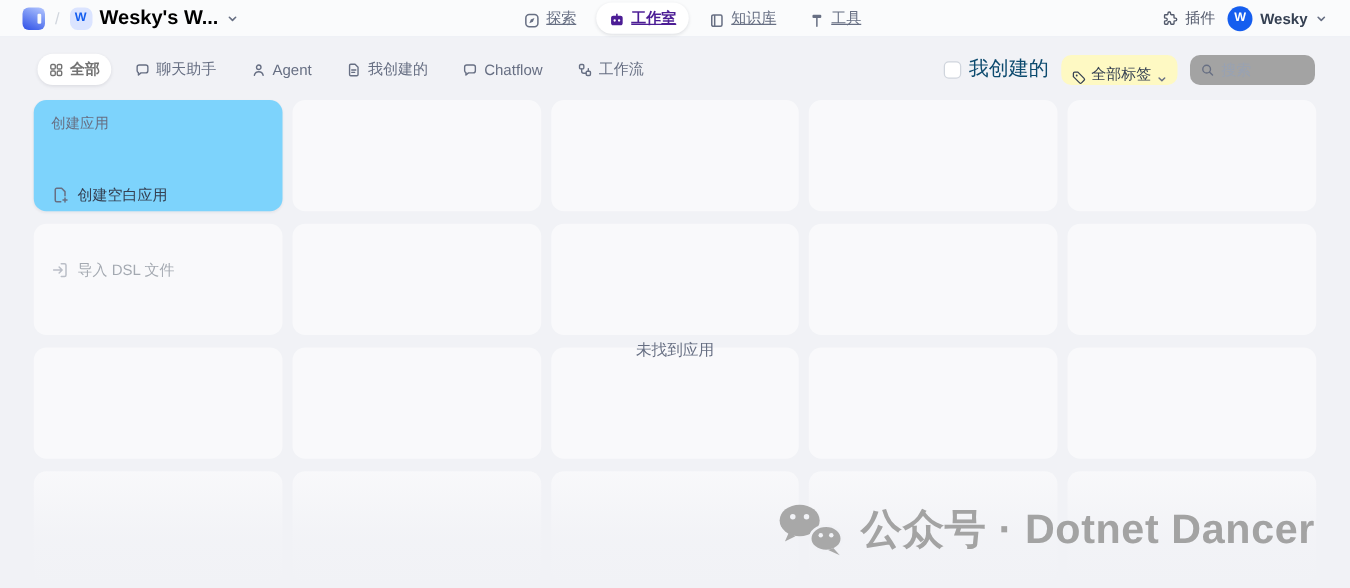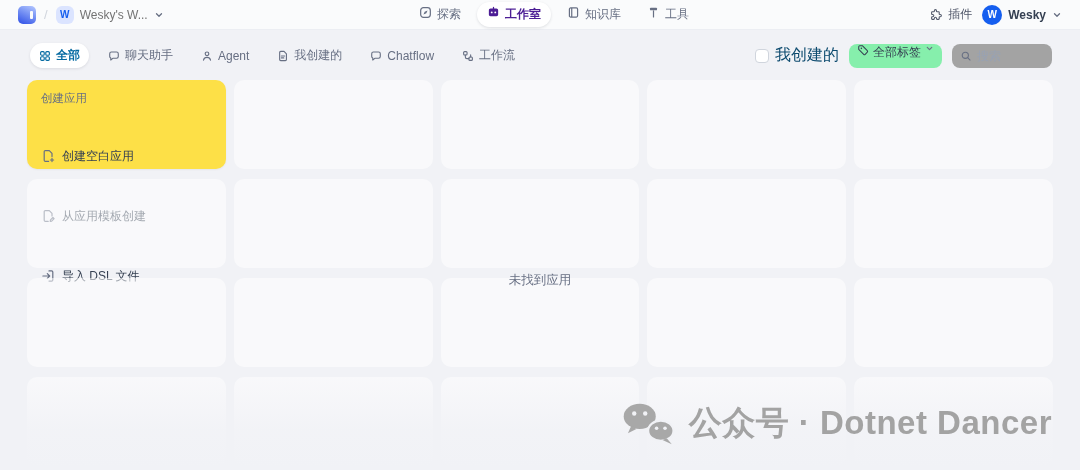--- a/index.html
+++ b/index.html
@@ -17,60 +17,60 @@
     background:#fafbfc; border-bottom:1px solid #eceef3; position:relative; z-index:10;
   }
   .brand { width:18px; height:18px; border-radius:5px; position:relative;
     background:linear-gradient(205deg,#b6c8ff 0%,#7d98f5 40%,#2e4fe6 100%); }
   .brand::after { content:""; position:absolute; right:3px; top:5px; width:3px; height:8px;
     background:#fafbfc; border-radius:1px; }
   .slash { color:#d0d5dd; font-size:13px; margin:0 8px; }
   .ws { display:flex; align-items:center; gap:6px; cursor:pointer; }
   .ws-badge { width:18px; height:18px; border-radius:6px; background:#dbe4ff; color:#155eef;
     font-size:10px; font-weight:700; display:flex; align-items:center; justify-content:center; }
-  .ws-name { font-size:12px; font-weight:400; color:#737373; }
+  .ws-name { font-size:16px; font-weight:700; color:#000000; }
   .chev { color:#676f83; }
 
   .nav-center { position:absolute; left:calc(50% + 14px); top:0; height:100%;
     transform:translateX(-50%); display:flex; align-items:center; gap:6px; }
-  .nav-item { display:flex; align-items:flex-start; gap:5px; padding:4px 10px; border-radius:14px;
-    font-size:12px; color:#676f83; cursor:pointer; white-space:nowrap; }
+  .nav-item { display:flex; align-items:flex-end; gap:5px; padding:4px 10px; border-radius:14px;
+    font-size:12px; color:#676f83; cursor:pointer; white-space:nowrap;text-decoration:underline; }
   .nav-item.active { background:#fff; color:#4c1d95; font-weight:700;
     box-shadow:0 1px 3px rgba(16,24,40,.12); }
 
   .header-right { margin-left:auto; display:flex; align-items:center; gap:10px; }
   .plugins { display:flex; align-items:center; gap:5px; font-size:12px; color:#52596b; cursor:pointer; }
   .account { display:flex; align-items:center; gap:6px; cursor:pointer; }
   .avatar { width:20px; height:20px; border-radius:50%; background:#155eef; color:#fff;
     font-size:10px; font-weight:700; display:flex; align-items:center; justify-content:center; }
   .user-name { font-size:12px; font-weight:600; color:#354052; }
 
   
   .toolbar { display:flex; align-items:center; padding:13px 28px 0 30px; position:relative; z-index:5; }
   .tabs { display:flex; align-items:center; gap:10px; }
   .tab { display:flex; align-items:center; gap:5px; padding:4px 9px; border-radius:13px;
     font-size:12px; color:#676f83; cursor:pointer; white-space:nowrap; }
-  .tab.active { background:#fff; color:#0369a1; font-weight:700; box-shadow:0 1px 3px rgba(16,24,40,.1); }
+  .tab.active { background:#fff; color:#737373; font-weight:700; box-shadow:0 1px 3px rgba(16,24,40,.1); }
 
   .filters { margin-left:auto; display:flex; align-items:center; gap:10px; }
   .check-row { display:flex; align-items:center; gap:6px; cursor:pointer; }
   .checkbox { width:14px; height:14px; border:1.5px solid #d0d5dd; border-radius:4px; background:#fff; }
   .check-label { font-size:16px; color:#0c4a6e; }
-  .tag-pill { display:flex; align-items:flex-start; gap:4px; height:24px; padding:0 8px;
-    border-radius:8px; background:#86efac; font-size:12px; color:#354052; cursor:pointer; }
+  .tag-pill { display:flex; align-items:flex-end; gap:4px; height:24px; padding:0 8px;
+    border-radius:8px; background:#fef9c3; font-size:12px; color:#354052; cursor:pointer; }
   .search-box { display:flex; align-items:center; gap:5px; height:24px; width:100px;
     padding:0 8px; border-radius:8px; background:#a3a3a3; color:#676f83; }
   .search-box input { border:none; outline:none; background:transparent; width:68px;
     font-size:12px; color:#354052; font-family:inherit; }
   .search-box input::placeholder { color:#98a2b3; }
 
   
   .grid { margin:12px 27px 0; display:grid; grid-template-columns:repeat(5,1fr);
     grid-auto-rows:89px; gap:10px 8px; position:relative; z-index:1; }
-  .create-card { background:#fde047; border-radius:10px; padding:10px 14px;
+  .create-card { background:#7dd3fc; border-radius:10px; padding:10px 14px;
     box-shadow:0 1px 2px rgba(16,24,40,.05); }
   .create-title { font-size:11.5px; color:#676f83; margin:1px 0 8px; }
   .create-item { display:flex; align-items:center; gap:7px; height:20px; font-size:12px;
     color:#354052; cursor:pointer;margin-top:40px; }
   .create-item .ic { color:#676f83; }
   .ph-card { background:rgba(255,255,255,.55); border-radius:10px; }
 
   .empty-state { position:absolute; top:272px; left:0; width:100%; text-align:center;
     font-size:12.5px; color:#676f83; z-index:2; pointer-events:none; }
 
@@ -254,29 +254,20 @@
   <div class="create-card">
     <div class="create-title">创建应用</div>
     <div class="create-item">
       <span class="ic">
         <svg width="14" height="14" viewBox="0 0 14 14" fill="none" stroke="currentColor" stroke-width="1.2" stroke-linecap="round" stroke-linejoin="round">
             <path d="M11 7.6V4.3L8.3 1.6H4.4c-.7 0-1.2.5-1.2 1.2v8.4c0 .7.5 1.2 1.2 1.2h3.2"></path>
             <path d="M11 9.4v3.2M9.4 11h3.2"></path>
           </svg>
       </span>
       <span>创建空白应用</span>
-    </div>
-    <div class="create-item">
-      <span class="ic">
-        <svg width="14" height="14" viewBox="0 0 14 14" fill="none" stroke="currentColor" stroke-width="1.2" stroke-linecap="round" stroke-linejoin="round">
-            <path d="M11 7V4.3L8.3 1.6H4.4c-.7 0-1.2.5-1.2 1.2v8.4c0 .7.5 1.2 1.2 1.2h2.8"></path>
-            <path d="m9.2 12.4.3-1.5 2.4-2.4 1.2 1.2-2.4 2.4Z"></path>
-          </svg>
-      </span>
-      <span>从应用模板创建</span>
     </div>
     <div class="create-item">
       <span class="ic">
         <svg width="14" height="14" viewBox="0 0 14 14" fill="none" stroke="currentColor" stroke-width="1.2" stroke-linecap="round" stroke-linejoin="round">
             <path d="M8 1.9h2.6c.7 0 1.2.5 1.2 1.2v7.8c0 .7-.5 1.2-1.2 1.2H8"></path>
             <path d="M1.9 7h6.7M6.3 4.6 8.7 7l-2.4 2.4"></path>
           </svg>
       </span>
       <span>导入 DSL 文件</span>
     </div>

